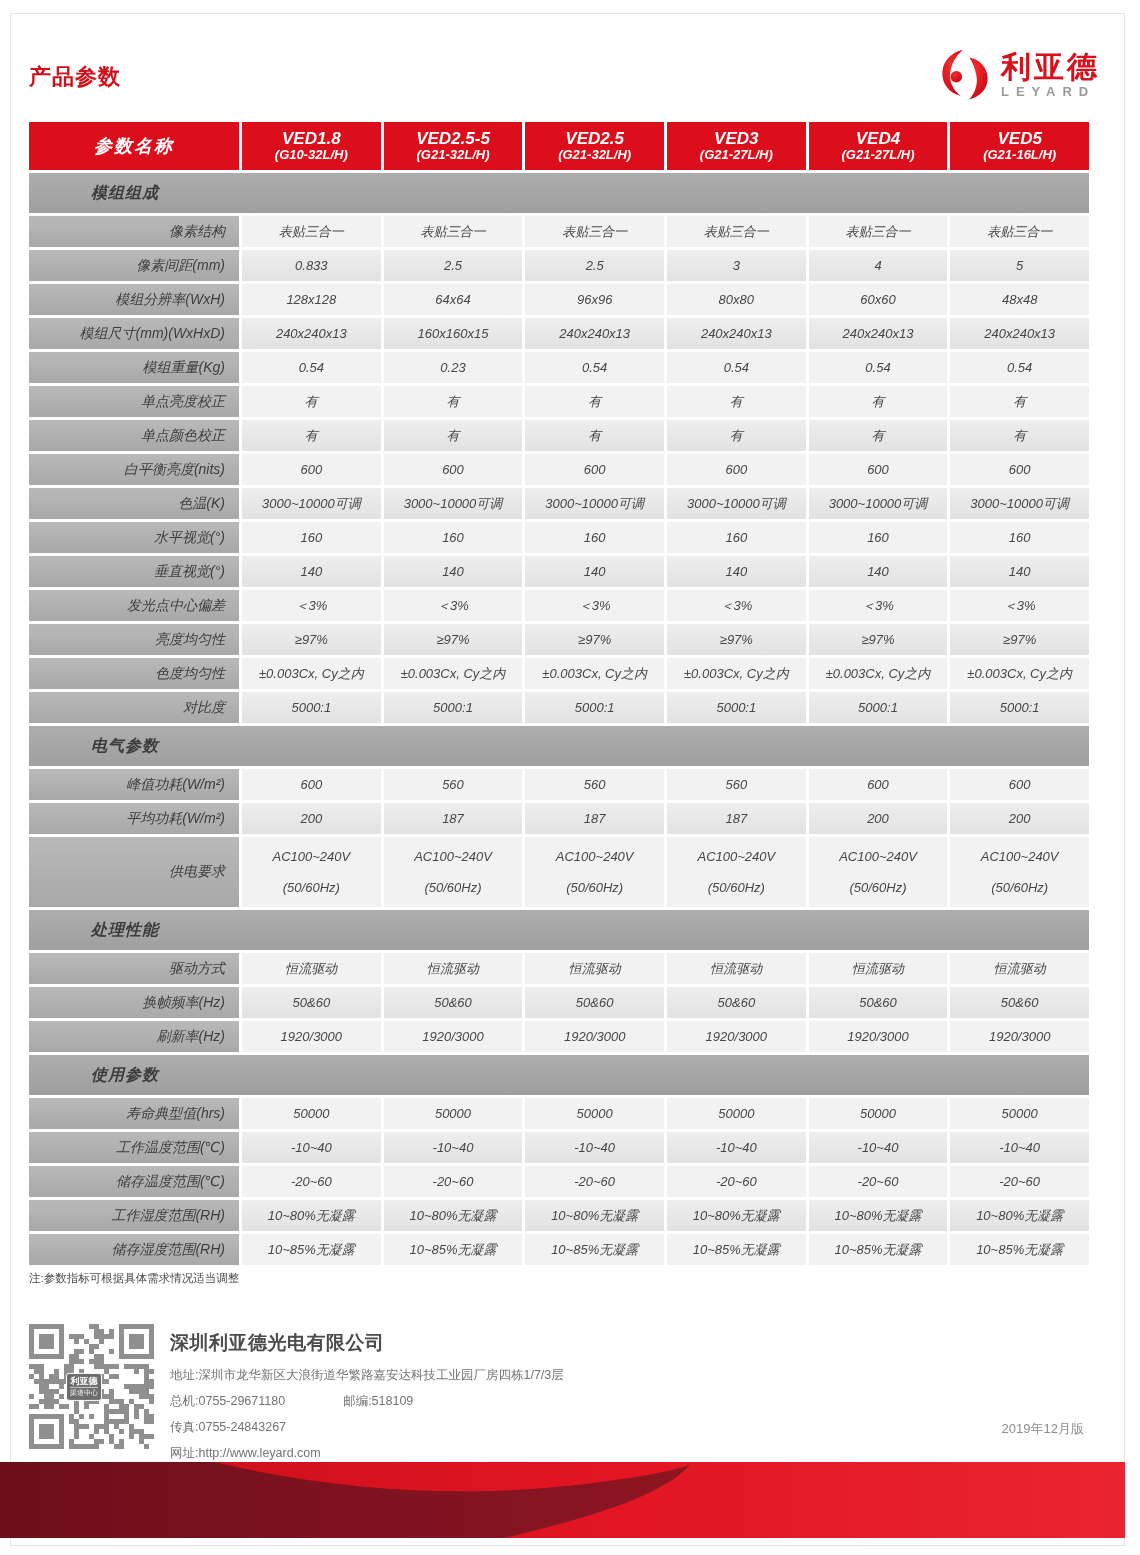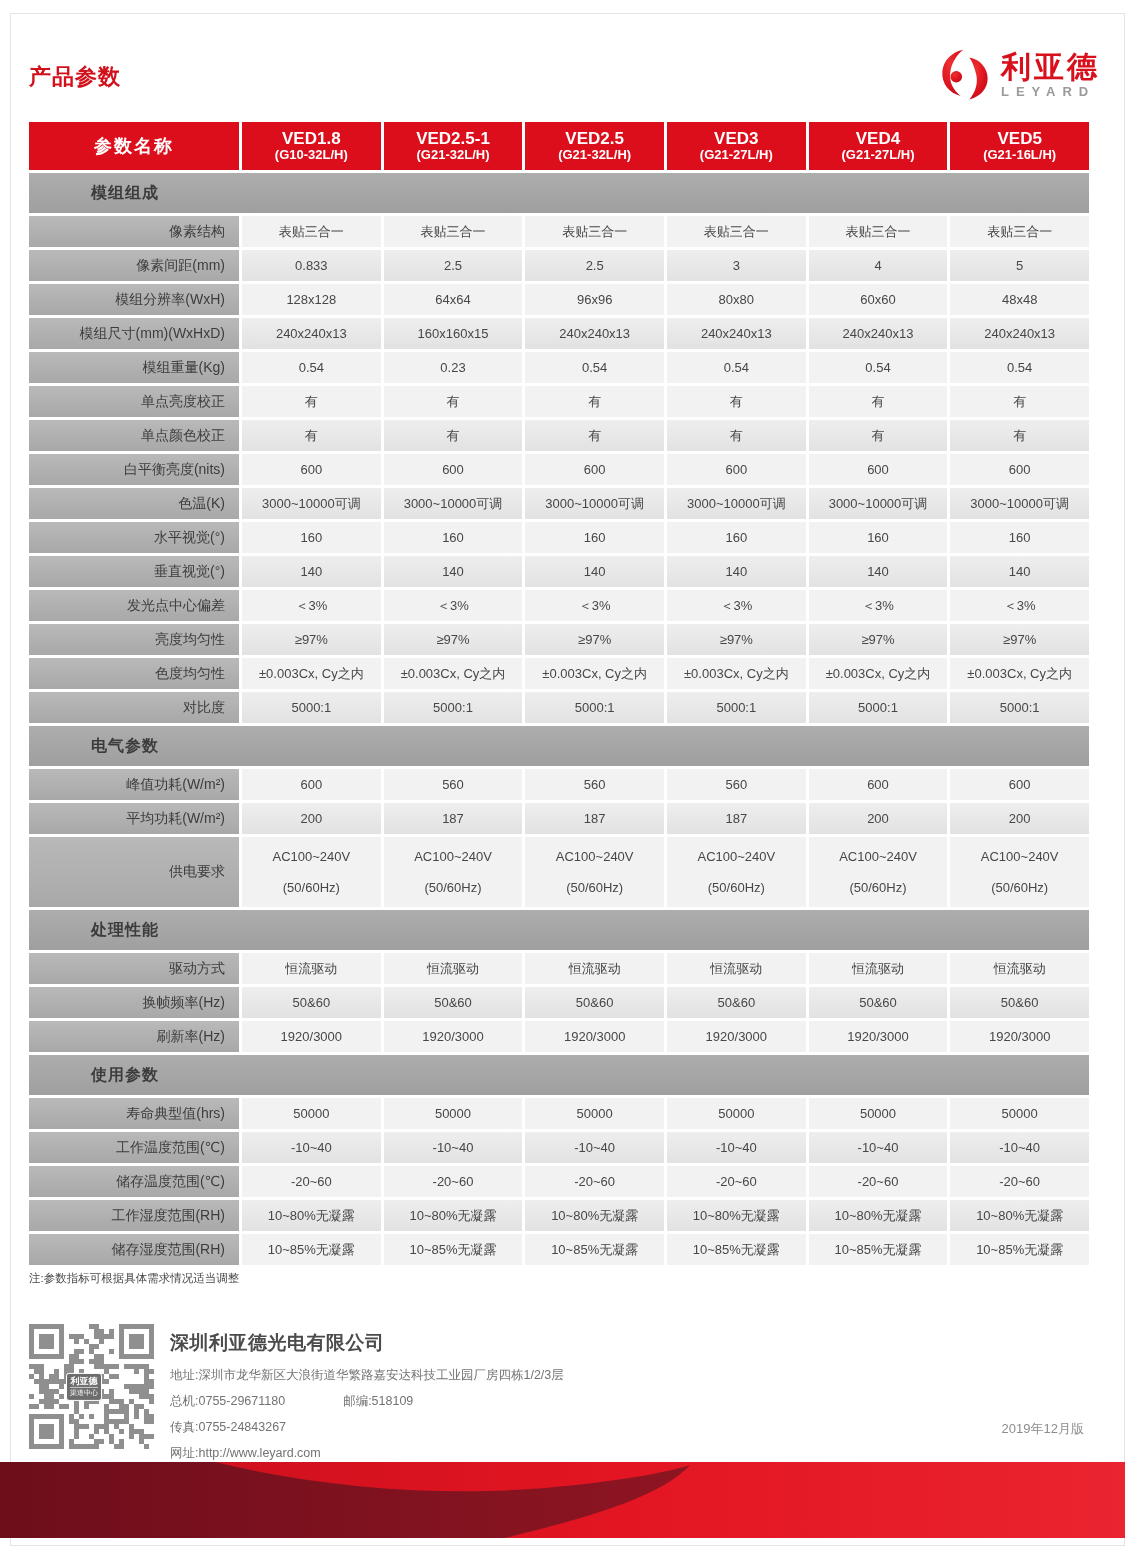--- a/index.html
+++ b/index.html
@@ -17,21 +17,21 @@
   .title {
     margin:62px 0 30px 0; color:#d0111b; font-size:22px; font-weight:bold;
     letter-spacing:1px;
   }
   
   .logo { position:absolute; top:48px; right:40px; display:flex; align-items:center; gap:9px; }
   .logo-text { display:flex; flex-direction:column; align-items:flex-start; }
   .logo-cn { color:#d8101c; font-size:30px; font-weight:bold; letter-spacing:3px; line-height:1; }
   .logo-en { color:#9a9a9a; font-size:13px; font-weight:bold; letter-spacing:7px; margin-top:3px; line-height:1;text-align:center; }
   
-  .spec-table { width:1060px; }
+  .spec-table { width:1060px;font-style:italic; }
   .row { display:grid; grid-template-columns:210px repeat(6,1fr); gap:3px; margin-bottom:3px; }
   .cell { display:flex; align-items:center; justify-content:center; height:31px; white-space:nowrap; }
   .headrow .cell { height:48px; }
   .h-label {
     background:#dc0e1c; color:#ffffff; font-size:18px; font-weight:bold; letter-spacing:2px;
   }
   .h-col { background:#dc0e1c; color:#ffffff; flex-direction:column; line-height:1.15; }
   .h-model { font-size:17px; font-weight:bold; }
   .h-sub { font-size:13px; font-weight:bold; }
   .sec-bar {
@@ -94,21 +94,21 @@
   <div class="title">产品参数</div>
 
   <div class="spec-table">
       <div class="row headrow">
     <div class="cell h-label">参数名称</div>
   <div class="cell h-col">
     <div class="h-model">VED1.8</div>
     <div class="h-sub">(G10-32L/H)</div>
   </div>
         <div class="cell h-col">
-    <div class="h-model">VED2.5-1</div>
+    <div class="h-model">VED2.5-5</div>
     <div class="h-sub">(G21-32L/H)</div>
   </div>
         <div class="cell h-col">
     <div class="h-model">VED2.5</div>
     <div class="h-sub">(G21-32L/H)</div>
   </div>
         <div class="cell h-col">
     <div class="h-model">VED3</div>
     <div class="h-sub">(G21-27L/H)</div>
   </div>
@@ -599,21 +599,21 @@
           <rect x="5" y="95" width="25" height="25" fill="#ffffff"></rect>
           <rect x="10" y="100" width="15" height="15" fill="#8f8f8f"></rect>
         </svg>
       <div class="qr-badge">
         <span class="l1">利亚德</span>
         <span class="l2">渠道中心</span>
       </div>
     </div>
     <div class="contact">
       <div class="company">深圳利亚德光电有限公司</div>
-      <div class="cline">地址:深圳市龙华新区大浪街道华繁路嘉安达科技工业园厂房四栋1/2/3层</div>
+      <div class="cline">地址:深圳市龙华新区大浪街道华繁路嘉安达科技工业园厂房四栋1/7/3层</div>
       <div class="cline">
         <span>总机:0755-29671180</span><span class="zip">邮编:518109</span>
       </div>
       <div class="cline">传真:0755-24843267</div>
       <div class="cline">网址:http://www.leyard.com</div>
     </div>
   </div>
 </div>
 
 <div class="edition">2019年12月版</div>

